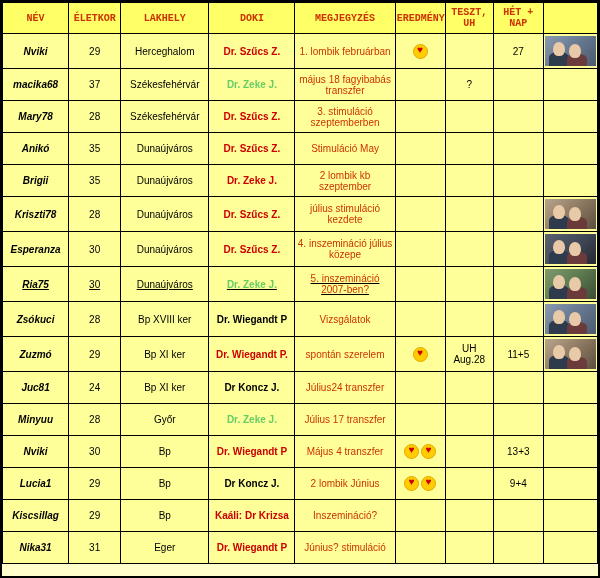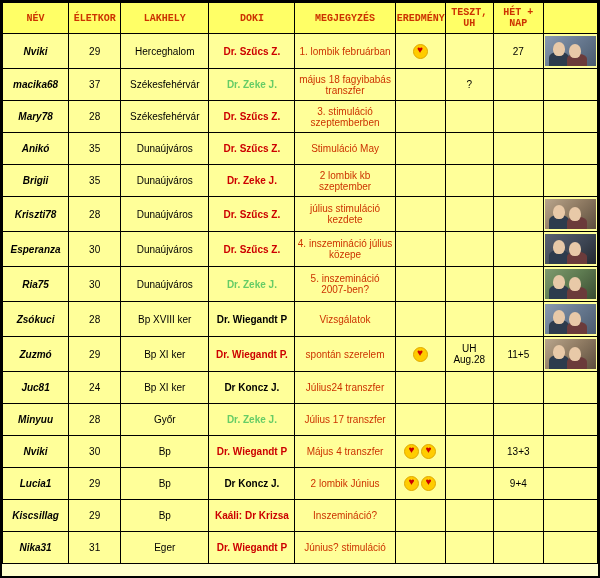--- a/index.html
+++ b/index.html
@@ -240,21 +240,21 @@
           <td class="week"></td>
           <td class="photo">
             <div class="thumb dark">
               <span class="b1"></span>
               <span class="b2"></span>
               <span class="f1"></span>
               <span class="f2"></span>
             </div>
           </td>
         </tr>
-        <tr style="height: 32px;">
+        <tr style="height: 32px; text-decoration: underline;">
           <td class="name">Ria75</td>
           <td class="age">30</td>
           <td class="city">Dunaújváros</td>
           <td class="doc green">Dr. Zeke J.</td>
           <td class="note">5. inszemináció 2007-ben?</td>
           <td class="res"></td>
           <td class="test" style="line-height: 11px;"></td>
           <td class="week"></td>
           <td class="photo">
             <div class="thumb green">

